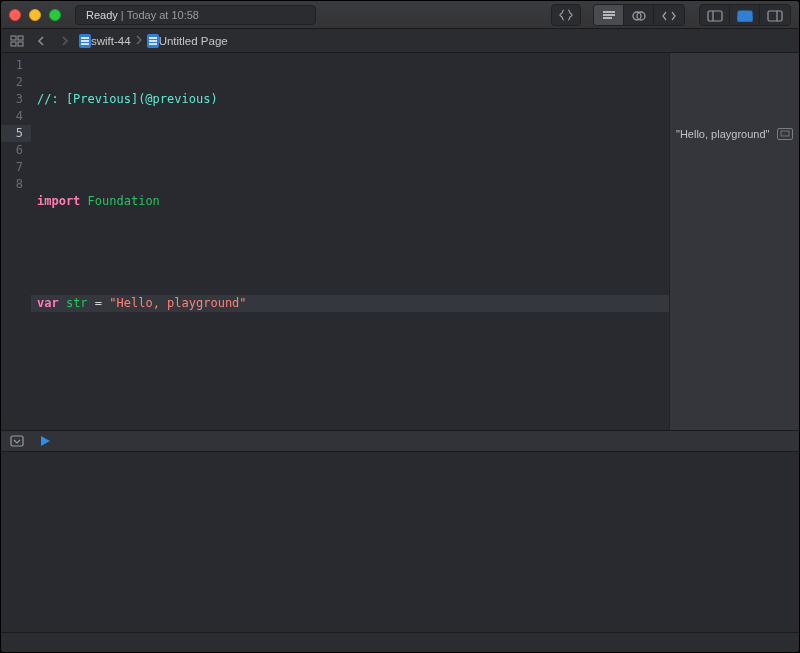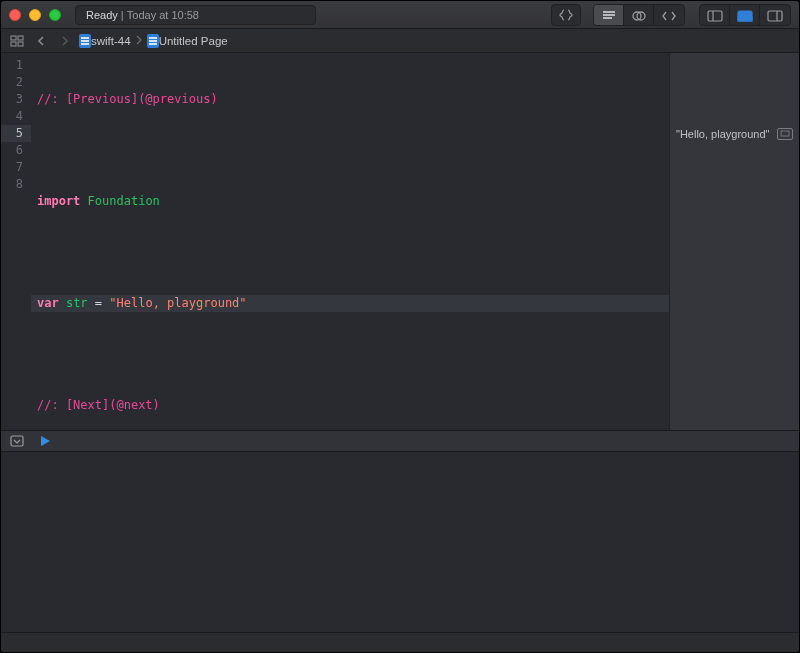--- a/index.html
+++ b/index.html
@@ -126,21 +126,21 @@
   .code {
     flex: 1;
     padding-top: 4px;
     white-space: pre;
     color: #d6d6dc;
     position: relative;
   }
   .code-line { height: 17px; padding-left: 6px; position: relative; }
   .code-line.hl { background: #35373e; }
   .gutter div.hl { background: #35373e; color: #c0c0c8; }
-  .tok-comment { color: #ec4899; }
+  .tok-comment { color: #5eead4; }
   .tok-keyword { color: #ff7ab2; font-weight: 600; text-align: center; }
   .tok-ident { color: #22c55e; }
   .tok-string { color: #ff8170; }
   .results {
     width: 130px;
     background: #35363b;
     border-left: 1px solid #222327;
     font-family: -apple-system, Arial, sans-serif;
     font-size: 11px;
     color: #c0c0c6;
@@ -302,21 +302,20 @@
         <div>7</div>
         <div>8</div>
       </div>
       <div class="code">
         <div class="code-line"><span class="tok-comment">//: [Previous](@previous)</span></div>
         <div class="code-line"></div>
         <div class="code-line"><span class="tok-keyword">import</span> <span class="tok-ident">Foundation</span></div>
         <div class="code-line"></div>
         <div class="code-line hl"><span class="tok-keyword">var</span> <span class="tok-ident">str</span><span> = </span><span class="tok-string">"Hello, playground"</span></div>
         <div class="code-line"></div>
-        <div class="code-line"><span class="tok-comment">//: [Next](@next)</span></div>
         
       </div>
     </div>
     <div class="results">
       <div class="result-row" style="top:calc(4px + 17px*4);">
         <span>"Hello, playground"</span>
         <span class="result-badge">
           <svg width="10" height="7" viewBox="0 0 10 7" fill="none" stroke="currentColor" stroke-width="0.9">
               <rect x="1" y="1" width="8" height="5"></rect>
             </svg>

